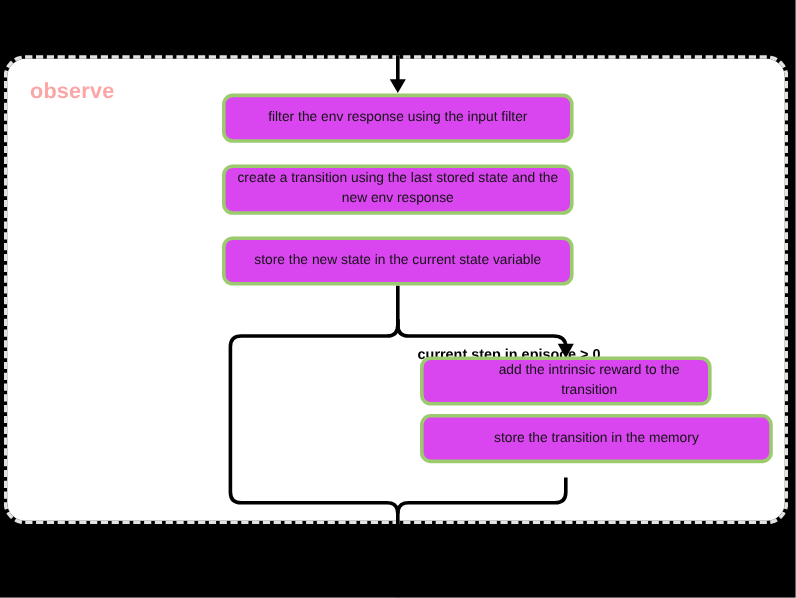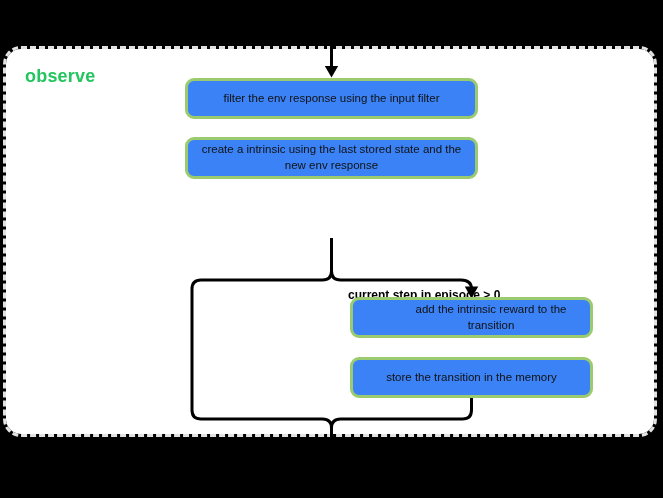--- a/index.html
+++ b/index.html
@@ -25,51 +25,51 @@
     background-clip: padding-box;
     border: 3px dashed #e2e2e2;
     border-radius: 18px;
   }
   .panel-title {
     position: absolute;
     left: 25px;
     top: 66px;
     font-size: 18px;
     font-weight: bold;
-    color: #22c55e;
+    color: #fca5a5;
     letter-spacing: 0.2px;
   }
   .edges {
     position: absolute;
     left: 0;
     top: 0;
     width: 663px;
     height: 498px;
     pointer-events: none;
   }
   .node {
     position: absolute;
     box-sizing: border-box;
     border: 3px solid #9bcb6e;
     border-radius: 9px;
-    background: #3b82f6;
+    background: #d946ef;
     display: flex;
     align-items: center;
     justify-content: center;
     text-align: center;
     font-size: 11.5px;
     line-height: 1.35;
     color: #111111;
     padding: 2px 6px;
   }
   .node-1 { left: 185px; top: 78px;  width: 293px; height: 41px; }
   .node-2 { left: 185px; top: 137px; width: 293px; height: 42px; }
   .node-3 { left: 185px; top: 197px; width: 293px; height: 41px; }
   .node-4 { left: 350px; top: 297px; width: 243px; height: 41px; padding-left: 45px; }
-  .node-5 { left: 350px; top: 357px; width: 243px; height: 41px; }
+  .node-5 { left: 350px; top: 345px; width: 294px; height: 41px; }
   .condition-label {
     position: absolute;
     left: 348px;
     top: 256px;
     font-size: 12px;
     font-weight: bold;
     color: #000000;
     white-space: nowrap;
     margin-top: 32px;
   }
@@ -100,23 +100,26 @@
     <path d="M471.5 398 L471.5 410 Q471.5 419 462.5 419 L340.5 419 Q331.5 419 331.5 428" stroke="#000000" stroke-width="3" fill="none"></path>
   </svg>
 
   <div class="panel-title">observe</div>
 
   <div class="node node-1">
     <span>filter the env response using the input filter</span>
   </div>
 
   <div class="node node-2">
-    <span>create a intrinsic using the last stored state and the new env response</span>
+    <span>create a transition using the last stored state and the new env response</span>
   </div>
 
+  <div class="node node-3">
+    <span>store the new state in the current state variable</span>
+  </div>
 
   <div class="condition-label">current step in episode &gt; 0</div>
 
   <div class="node node-4">
     <span>add the intrinsic reward to the transition</span>
   </div>
 
   <div class="node node-5">
     <span>store the transition in the memory</span>
   </div>

